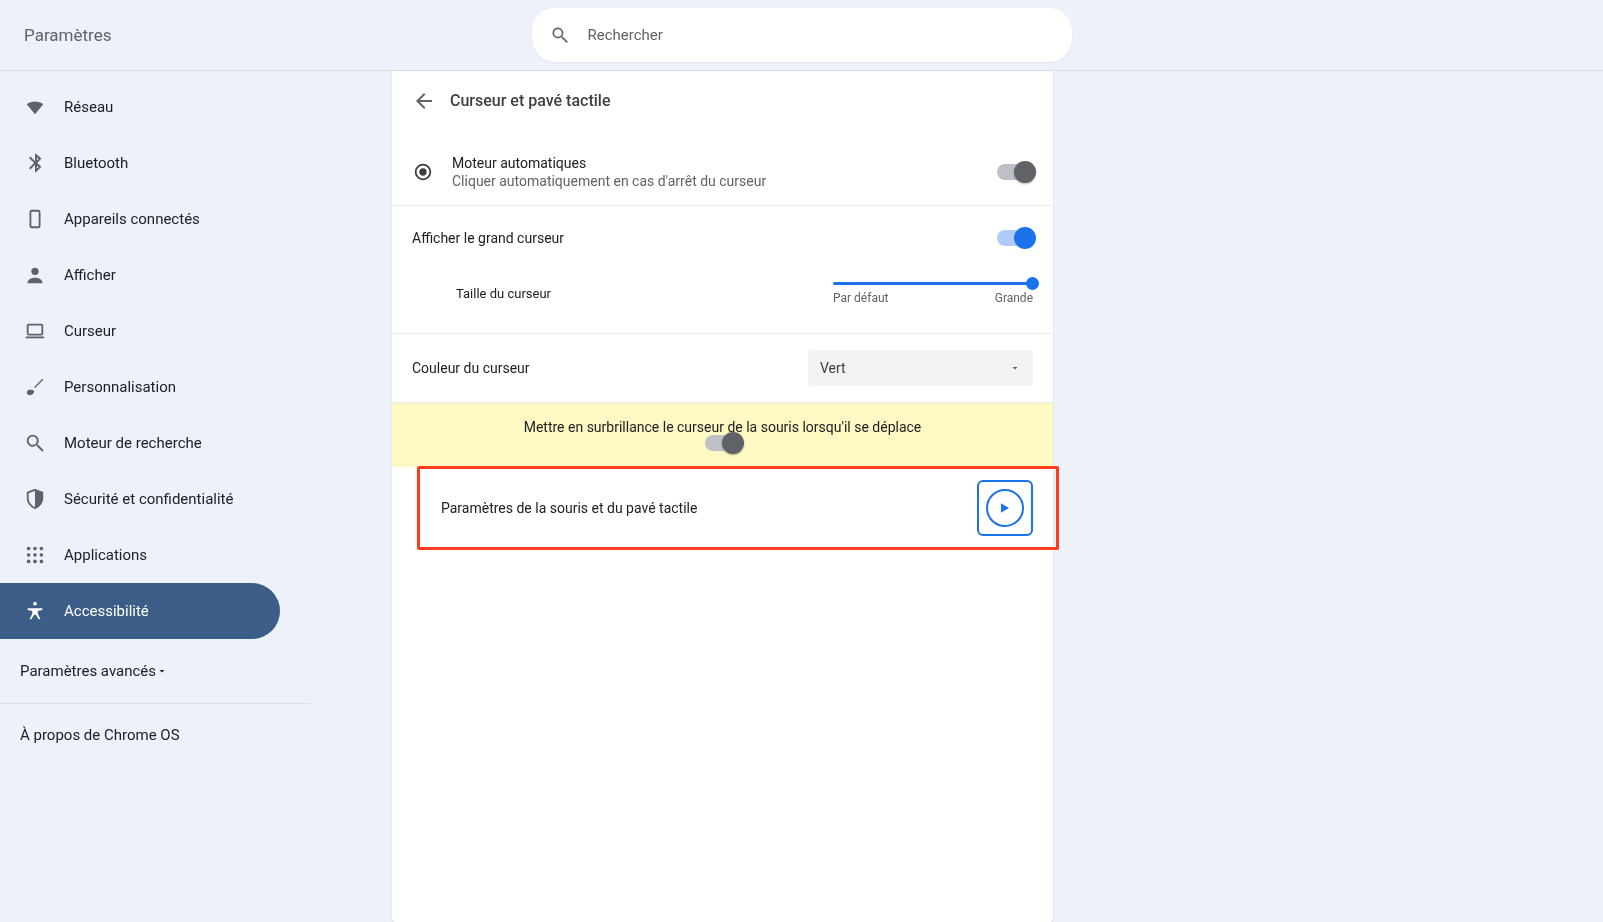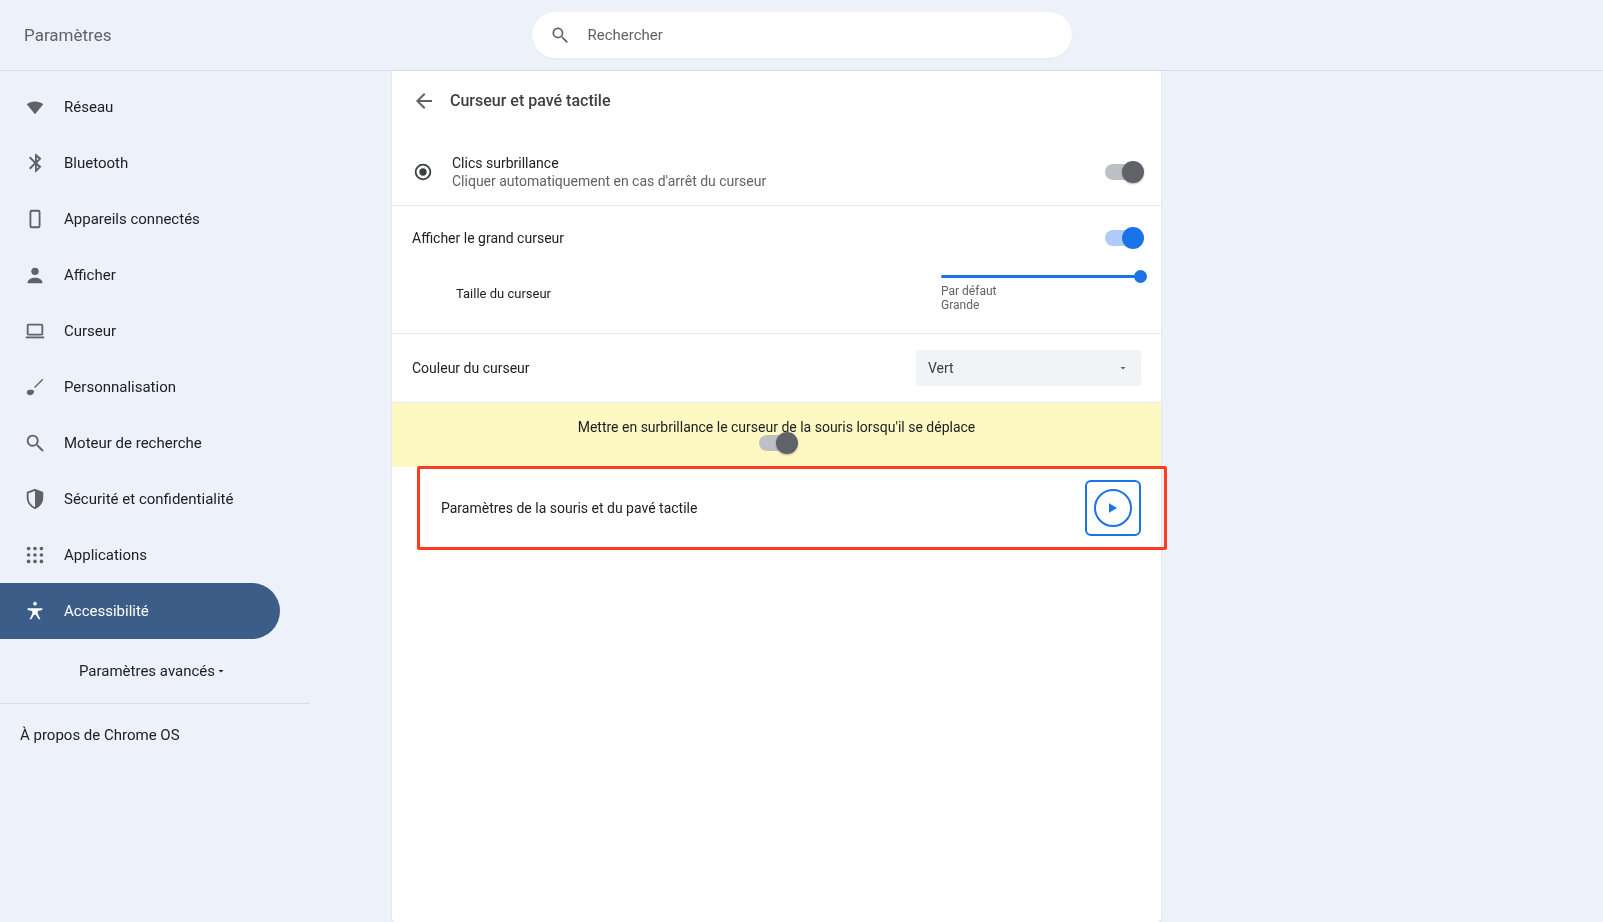--- a/index.html
+++ b/index.html
@@ -1,40 +1,40 @@
 <!DOCTYPE html>
 <html><head>
 <meta charset="utf-8">
 <style>
   * { box-sizing: border-box; margin: 0; padding: 0; font-family: Roboto, "Segoe UI", Arial, sans-serif; }
   body { background: #edf1fa; color: #202124; width: 1603px; height: 922px; overflow: hidden; }
 
   
   .header { height: 71px; border-bottom: 1px solid #d9dde4; display: flex; align-items: center; padding: 0 24px; }
   .header-title { font-size: 17px; color: #5f6368; font-weight: 400; }
-  .search-wrap { position: absolute; left: 50%; transform: translateX(-50%); width: 540px; height: 46px; background: #fff; border-radius: 23px; display: flex; align-items: center; padding: 0 18px; box-shadow: 0 1px 2px rgba(0,0,0,0.05); }
+  .search-wrap { position: absolute; left: 50%; transform: translateX(-50%); width: 540px; height: 54px; background: #fff; border-radius: 23px; display: flex; align-items: center; padding: 0 18px; box-shadow: 0 1px 2px rgba(0,0,0,0.05); }
   .search-icon { width: 20px; height: 20px; margin-right: 18px; color: #5f6368; }
   .search-input { border: none; outline: none; font-size: 15px; color: #5f6368; flex: 1; background: transparent; }
   .search-input::placeholder { color: #5f6368; }
 
   .body-wrap { display: flex; height: calc(100% - 71px); }
 
   
   .sidebar { width: 310px; padding-top: 8px; }
   .nav-item { display: flex; align-items: center; height: 56px; padding-left: 24px; cursor: pointer; font-size: 15px; color: #202124; border-top-right-radius: 28px; border-bottom-right-radius: 28px; width: 280px; }
   .nav-item .nav-icon { width: 22px; height: 22px; margin-right: 18px; color: #5f6368; flex-shrink: 0; display:flex; align-items:center; justify-content:center; }
   .nav-item.active { background: #3b5d87; color: #fff; }
   .nav-item.active .nav-icon { color: #fff; }
-  .advanced { display: flex; align-items: center; justify-content: center; height: 56px; padding: 0 24px 0 20px; font-size: 15px; color: #202124; cursor: pointer; margin-top: 4px; }
+  .advanced { display: flex; align-items: center; justify-content: flex-start; height: 56px; padding: 0 24px 0 20px; font-size: 15px; color: #202124; cursor: pointer; margin-top: 4px; }
   .about { height: 50px; padding-left: 20px; display:flex; align-items:center; font-size: 15px; cursor:pointer; margin-top: 6px; }
   .divider { height: 1px; background: #d9dde4; margin: 4px 0 4px 0; width: 310px; }
 
   
   .main-col { flex: 1; display:flex; justify-content:flex-start; }
-  .panel { margin-left: 82px; margin-top: 0; width: 769px; background: #fff; border-radius: 0 0 4px 4px; box-shadow: 0 1px 2px rgba(60,64,67,0.15); }
+  .panel { margin-left: 82px; margin-top: 0; width: 661px; background: #fff; border-radius: 0 0 4px 4px; box-shadow: 0 1px 2px rgba(60,64,67,0.15); }
   .panel-header { display:flex; align-items:center; height: 60px; padding: 0 20px; border-bottom: 1px solid transparent; }
   .back-btn { width: 24px; height: 24px; color:#5f6368; cursor:pointer; margin-right: 14px; }
   .panel-title { font-size: 16px; color:#3c4043; font-weight: 500; }
 
   .row { display:flex; align-items:center; padding: 16px 20px; border-top: 1px solid #e8eaed; min-height: 64px; }
   .row:first-of-type { border-top:none; }
   .row .row-text { flex:1; }
   .row .row-label { font-size: 14px; color:#202124; }
   .row .row-sub { font-size: 14px; color:#5f6368; margin-top: 2px; }
   .row .left-icon { width:22px;height:22px;color:#3c4043;margin-right:18px; }
@@ -50,21 +50,21 @@
   .toggle.off.dark .knob { background:#5f6368; left: 17px; }
   .toggle.on .knob { left:17px; background:#1a73e8; }
 
   
   .slider-block { flex:1; padding-left: 44px; }
   .slider-row { display:flex; align-items:center; }
   .slider-label { font-size:13px; color:#202124; flex:1; }
   .slider-control { width: 200px; }
   .slider-track { height:3px; background:#1a73e8; position:relative; border-radius:2px; }
   .slider-thumb { position:absolute; right:-6px; top:-5px; width:13px; height:13px; border-radius:50%; background:#1a73e8; }
-  .slider-ends { display:flex; justify-content:space-between; font-size:12px; color:#5f6368; margin-top:6px;flex-direction:column; }
+  .slider-ends { display:flex; justify-content:space-between; font-size:12px; color:#5f6368; margin-top:6px; }
 
   
   .dropdown { width: 225px; height: 36px; background:#f1f3f4; border-radius:4px; display:flex; align-items:center; padding: 0 12px; justify-content:space-between; color:#3c4043; font-size:14px; cursor:pointer; }
   .dropdown .caret { color:#5f6368; }
 
   
   .nav-forward-box { width:56px; height:56px; border:2px solid #1a73e8; border-radius:6px; display:flex; align-items:center; justify-content:center; }
   .nav-forward-circle { width:38px;height:38px;border:2px solid #1a73e8;border-radius:50%; display:flex;align-items:center;justify-content:center; color:#1a73e8; }
   .nav-forward-circle svg { width:8px; height:10px; }
 
@@ -211,21 +211,21 @@
       </div>
 
       <div class="row" style="border-top:none;padding-top:24px;">
         <span class="left-icon">
           <svg viewBox="0 0 24 24" fill="none" stroke="currentColor" stroke-width="2">
               <circle cx="12" cy="12" r="8"></circle>
               <circle cx="12" cy="12" r="3" fill="currentColor"></circle>
             </svg>
         </span>
         <div class="row-text">
-          <div class="row-label">Clics surbrillance</div>
+          <div class="row-label">Moteur automatiques</div>
           <div class="row-sub">Cliquer automatiquement en cas d'arrêt du curseur</div>
         </div>
         <div class="toggle off dark">
             <div class="knob"></div>
           </div>
       </div>
 
       <div class="row">
         <div class="row-text">
           <div class="row-label">Afficher le grand curseur</div>

